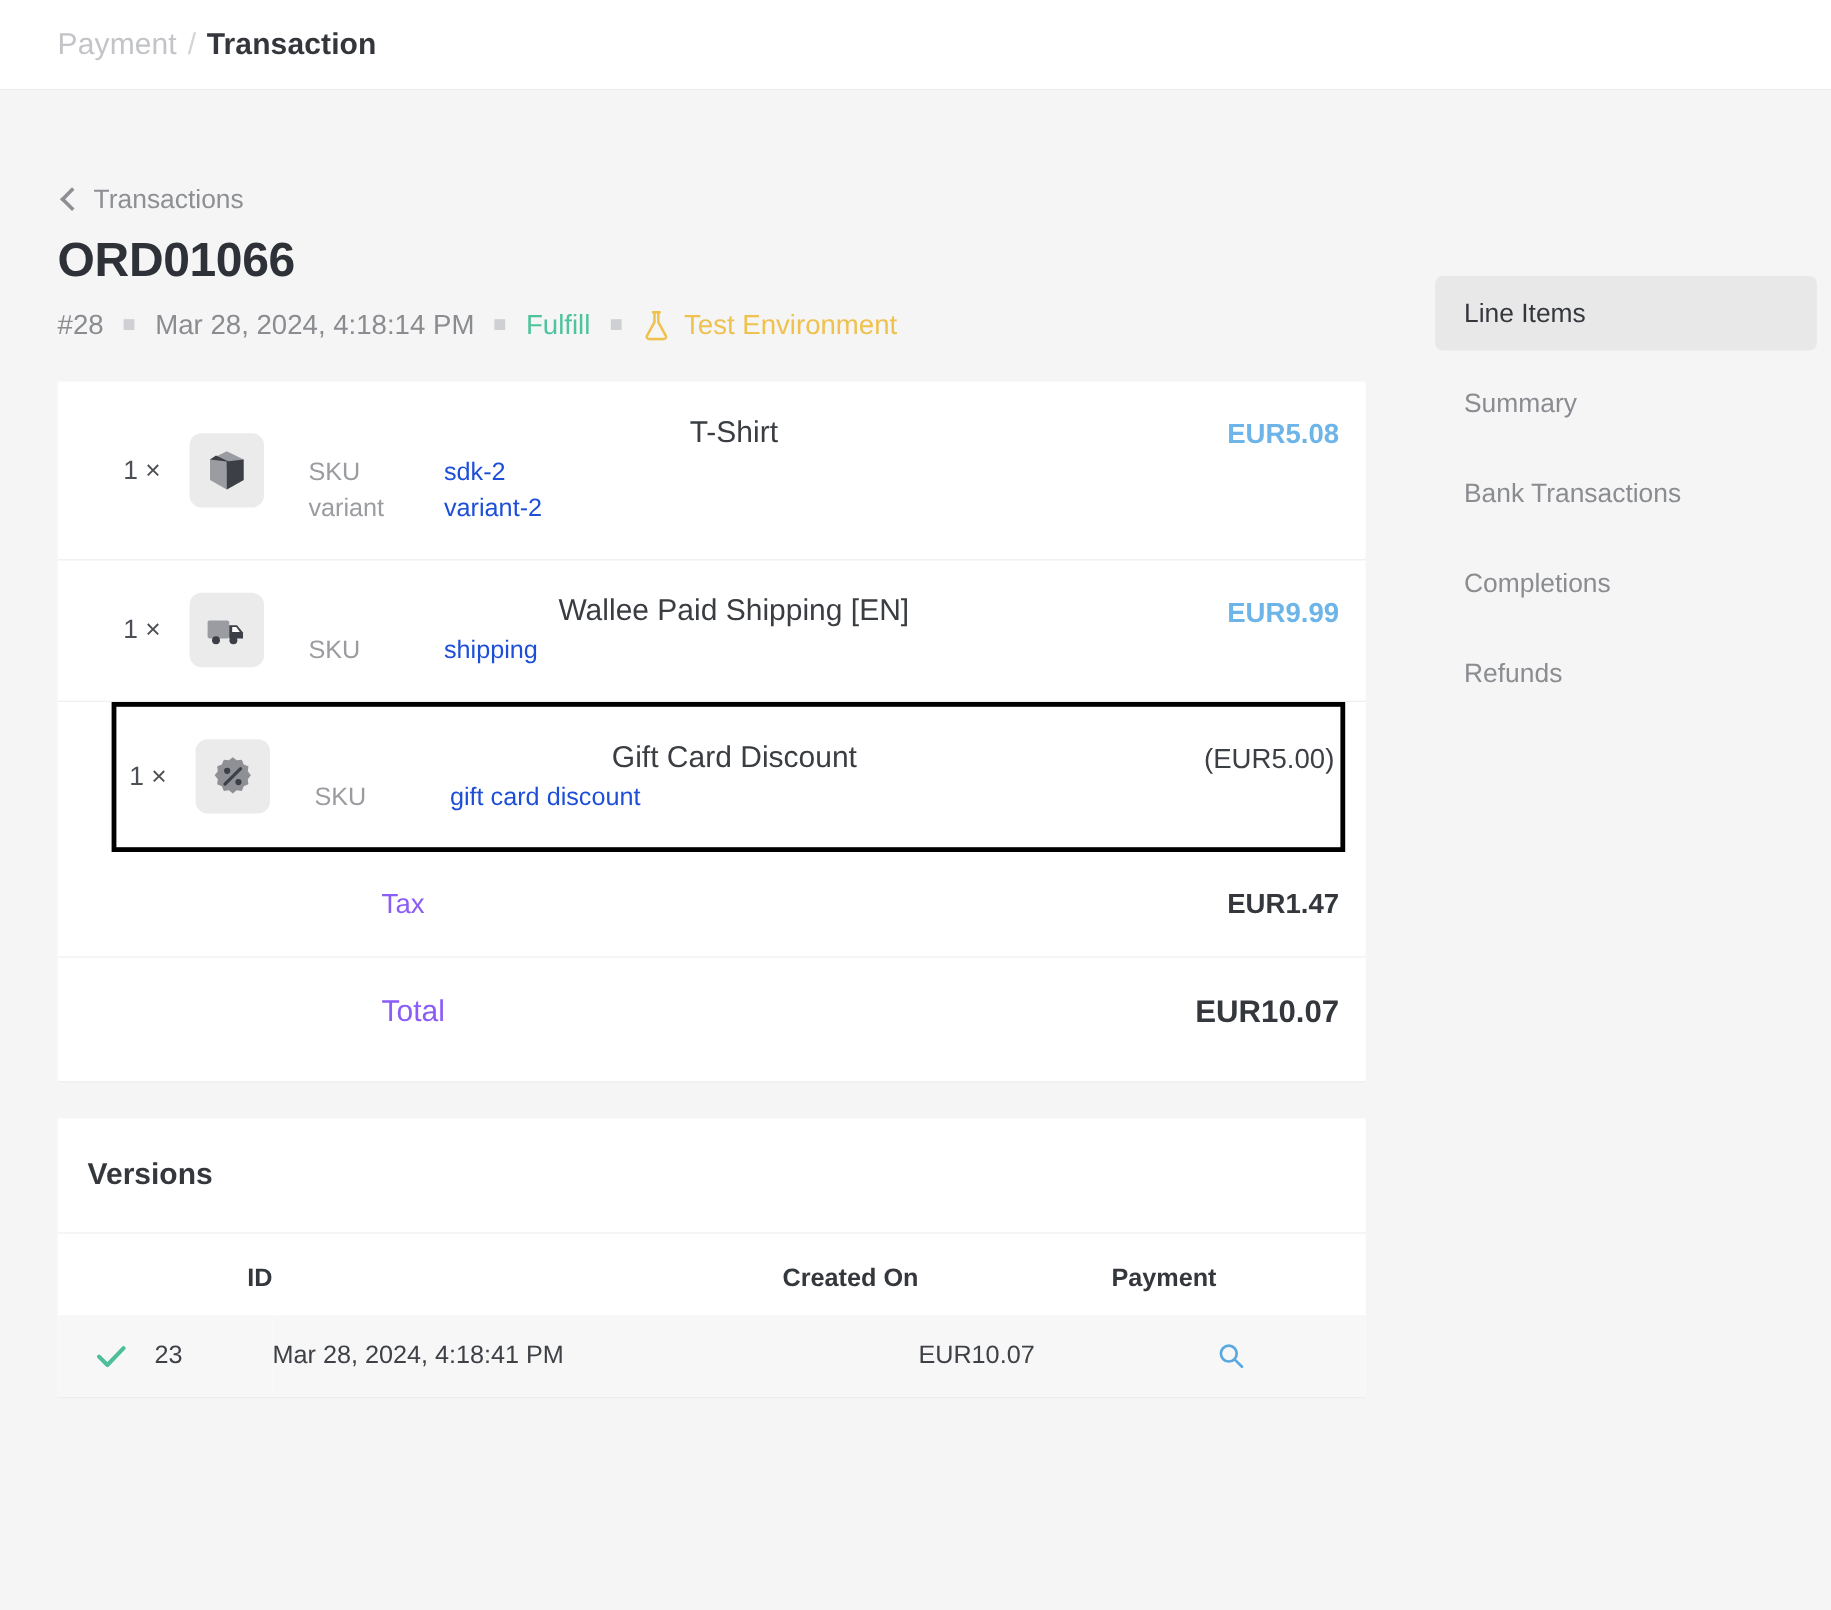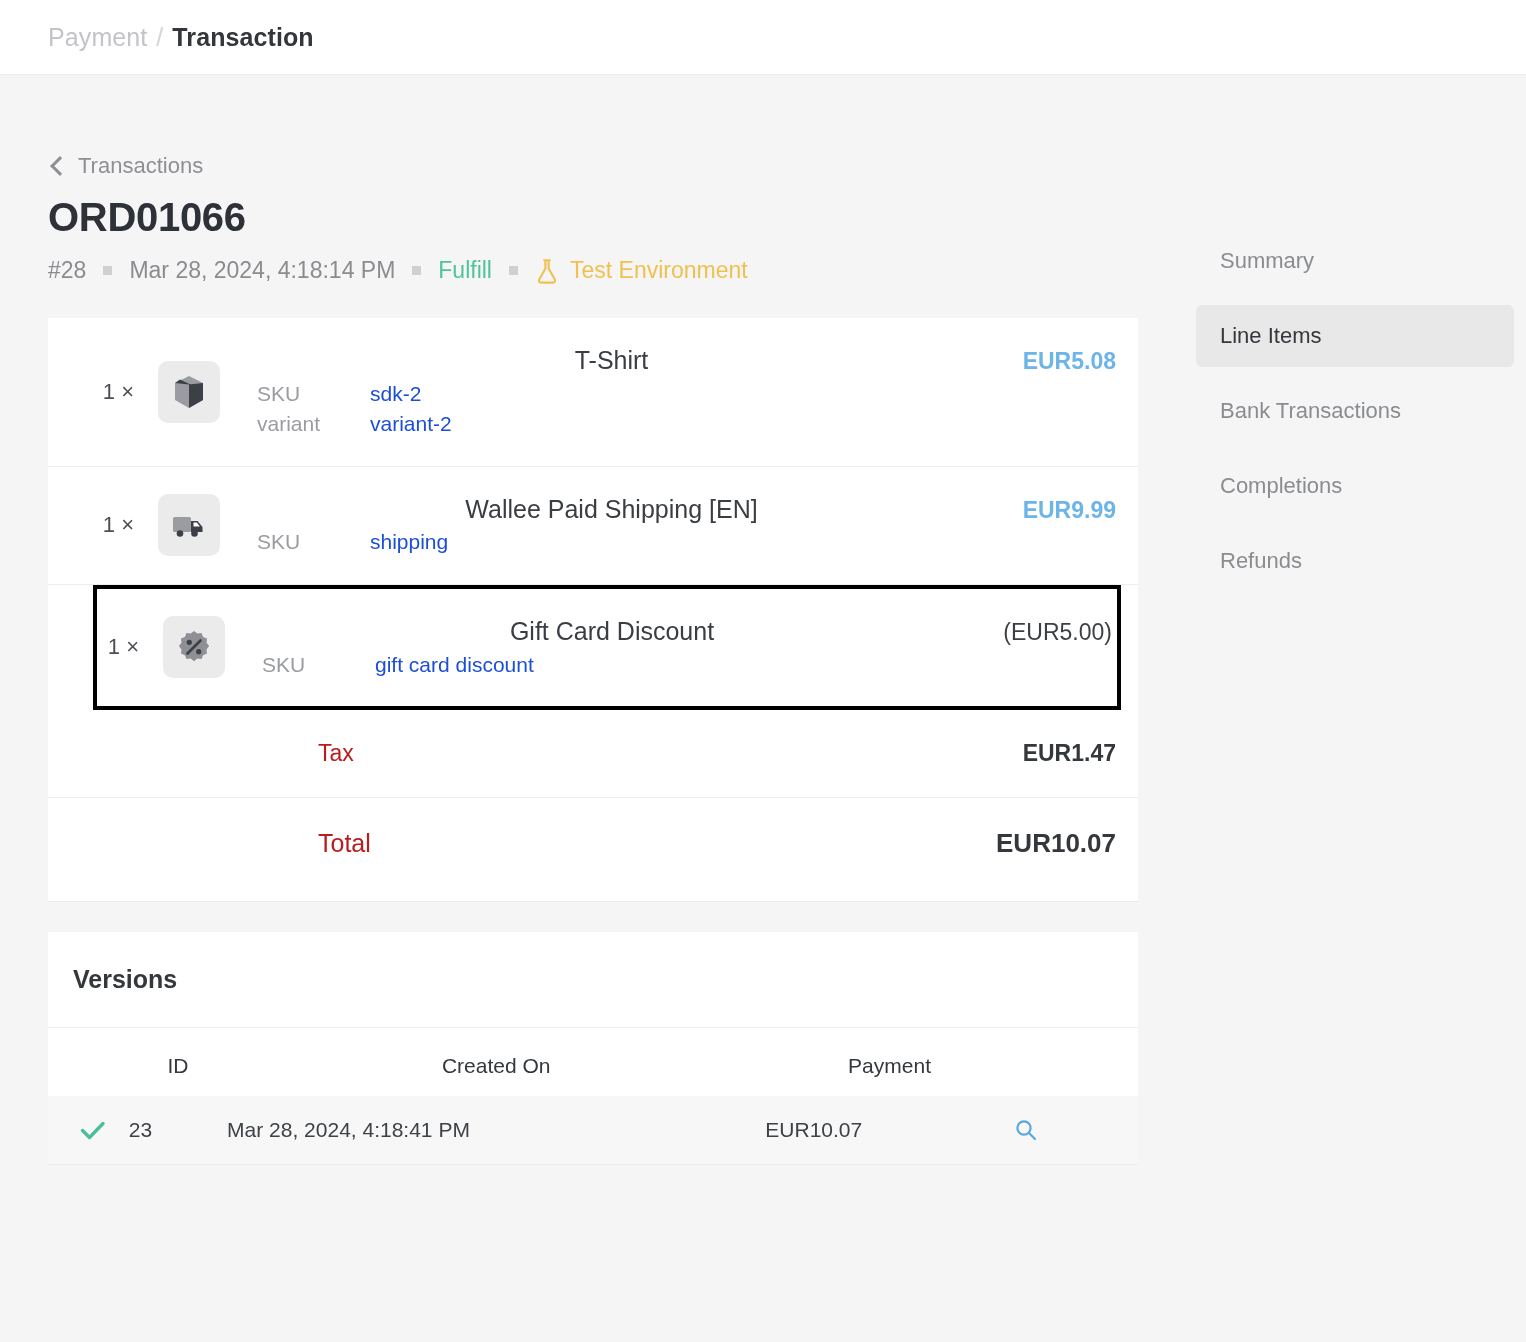--- a/index.html
+++ b/index.html
@@ -150,40 +150,40 @@
   .tot-row {
     display: flex;
     align-items: center;
     padding: 30px 22px 30px 0;
     border-bottom: 1px solid #eeeeee;
   }
   .tot-row.last { border-bottom: none; padding-bottom: 42px; }
   .tot-label {
     padding-left: 270px;
     flex: 1 1 auto;
-    color: #b91c1c;
+    color: #8b5cf6;
   }
   .tot-label.sm { font-size: 23px; }
   .tot-label.lg { font-size: 25px; }
   .tot-val { font-weight: bold; color: #34373c; text-align: right; }
   .tot-val.sm { font-size: 23px; }
   .tot-val.lg { font-size: 26px; }
 
   
   .versions-card { background: #fff; margin-top: 30px; border-bottom: 1px solid #ececec; }
   .versions-head {
     font-size: 25px; font-weight: bold; color: #34373c;
     padding: 33px 0 33px 25px;
     border-bottom: 1px solid #eeeeee;
   }
   table.versions { width: 100%; border-collapse: collapse; }
   table.versions th {
-    text-align: center;
+    text-align: right;
     font-size: 21px;
-    font-weight: normal;
+    font-weight: bold;
     color: #34373c;
     padding: 26px 0 18px 0;
   }
   table.versions td {
     font-size: 21px;
     color: #3e4146;
     padding: 22px 0;
   }
   table.versions tbody tr { background: #f7f7f8; }
   .c-check { width: 78px; padding-left: 32px !important; }
@@ -360,26 +360,26 @@
               </svg>
             </td>
           </tr>
         </tbody>
       </table>
     </div>
 
   </div>
 
   <div class="sidenav">
+    <div class="nav-item active">
+      <span>Line Items</span>
+    </div>
     <div class="nav-item">
       <span>Summary</span>
     </div>
-    <div class="nav-item active">
-      <span>Line Items</span>
-    </div>
     <div class="nav-item">
       <span>Bank Transactions</span>
     </div>
     <div class="nav-item">
       <span>Completions</span>
     </div>
     <div class="nav-item">
       <span>Refunds</span>
     </div>
   </div>

